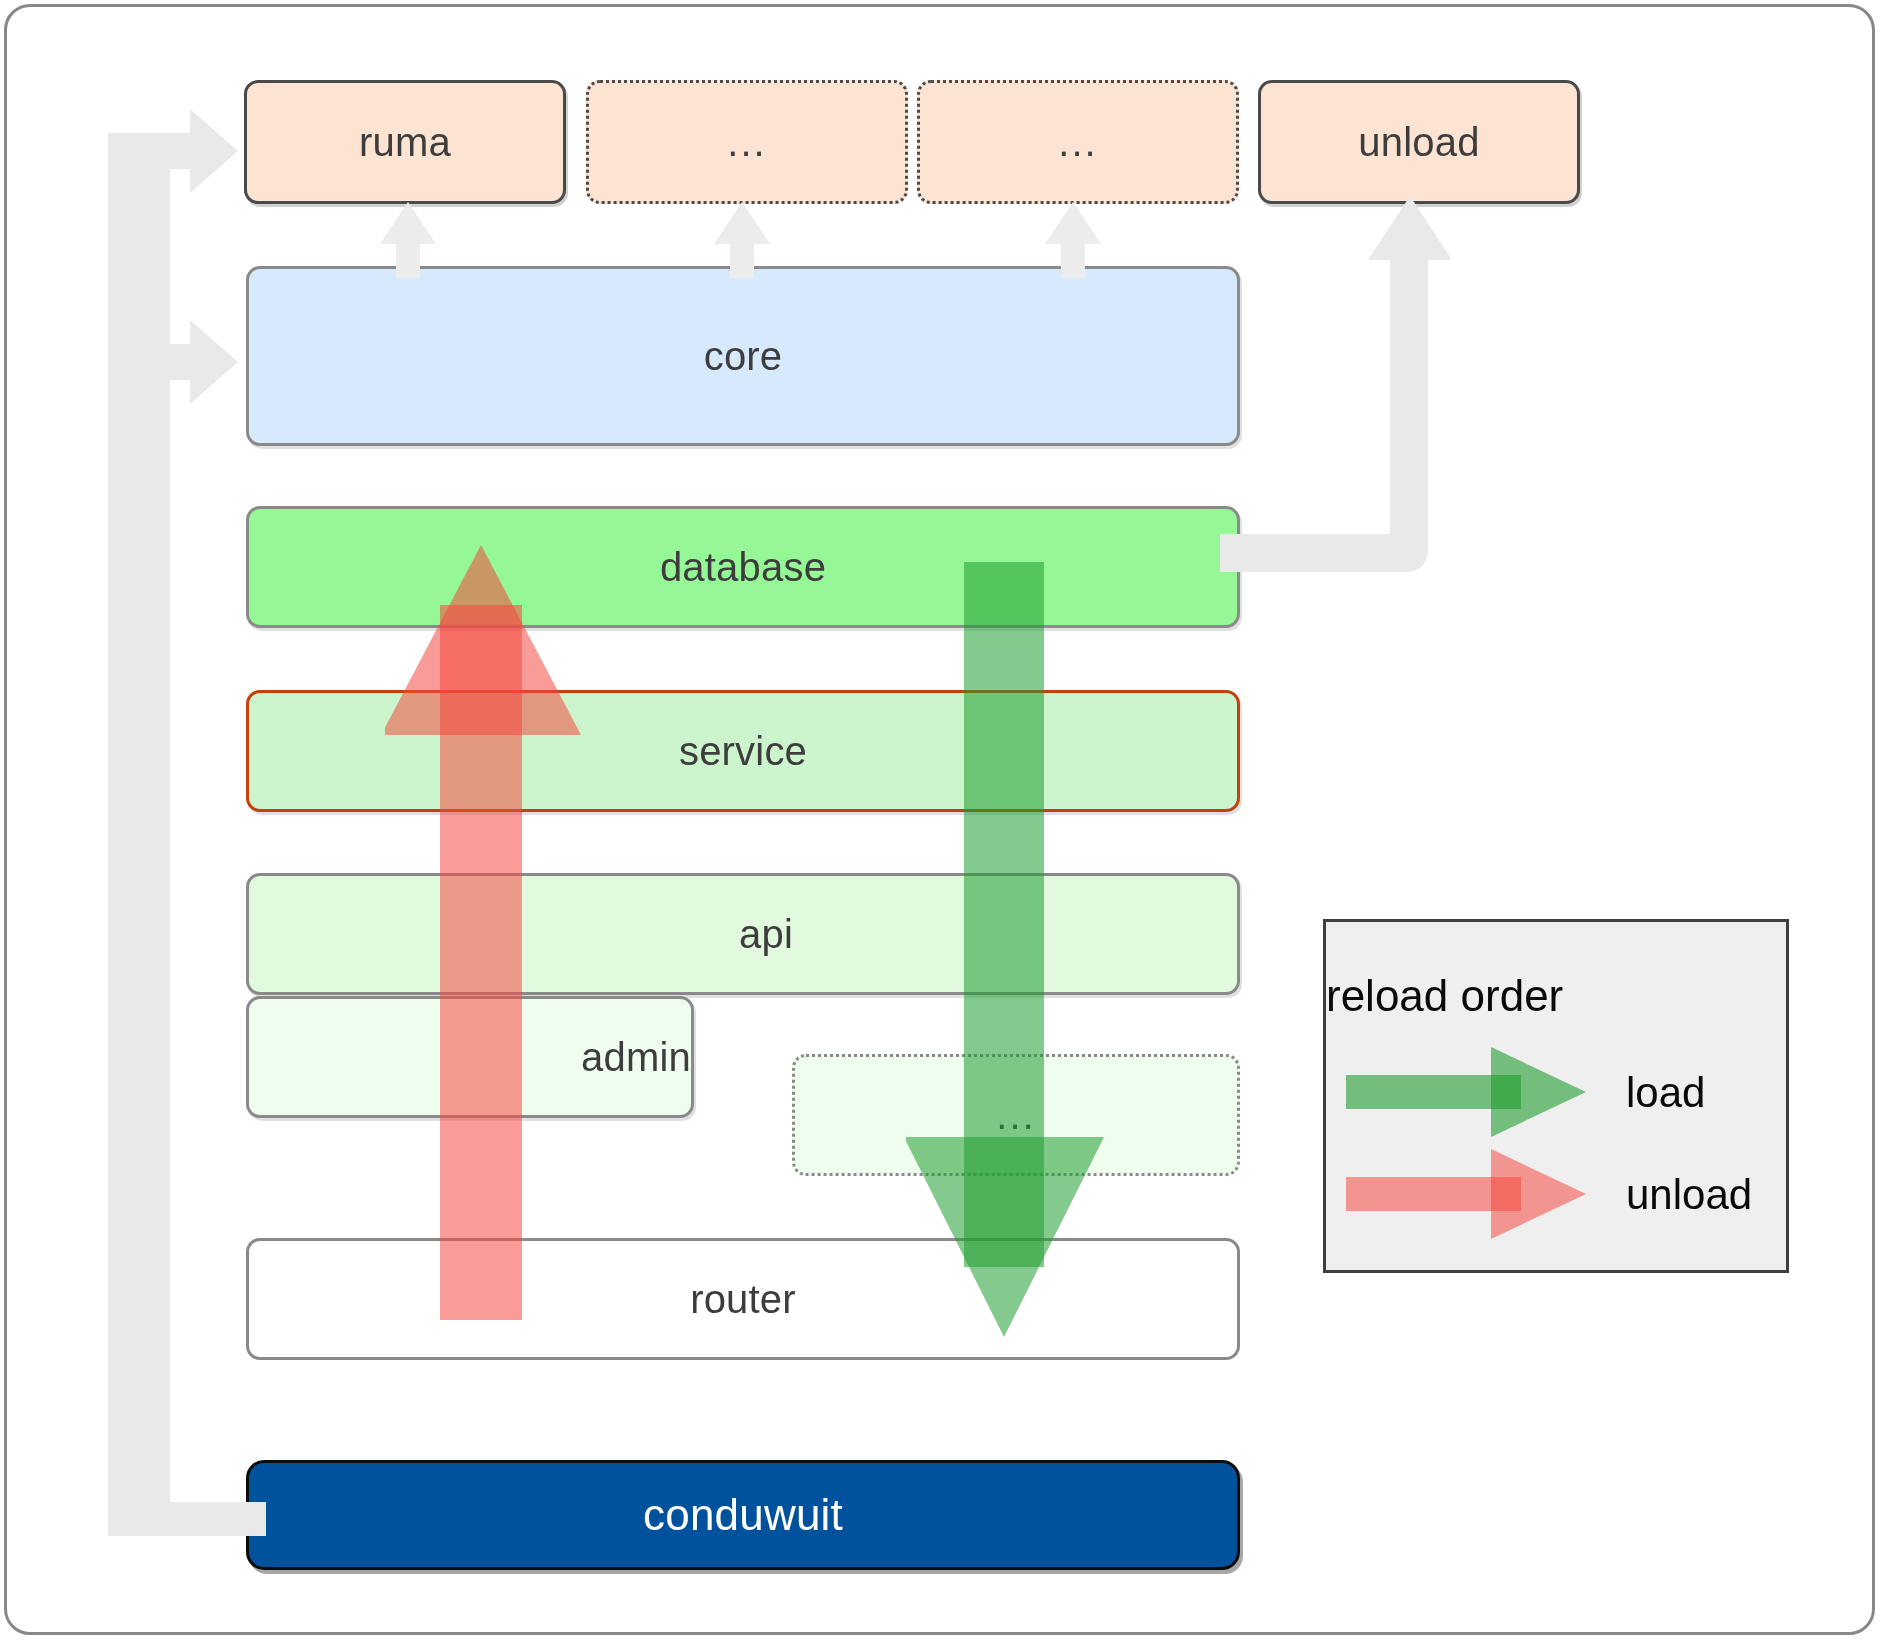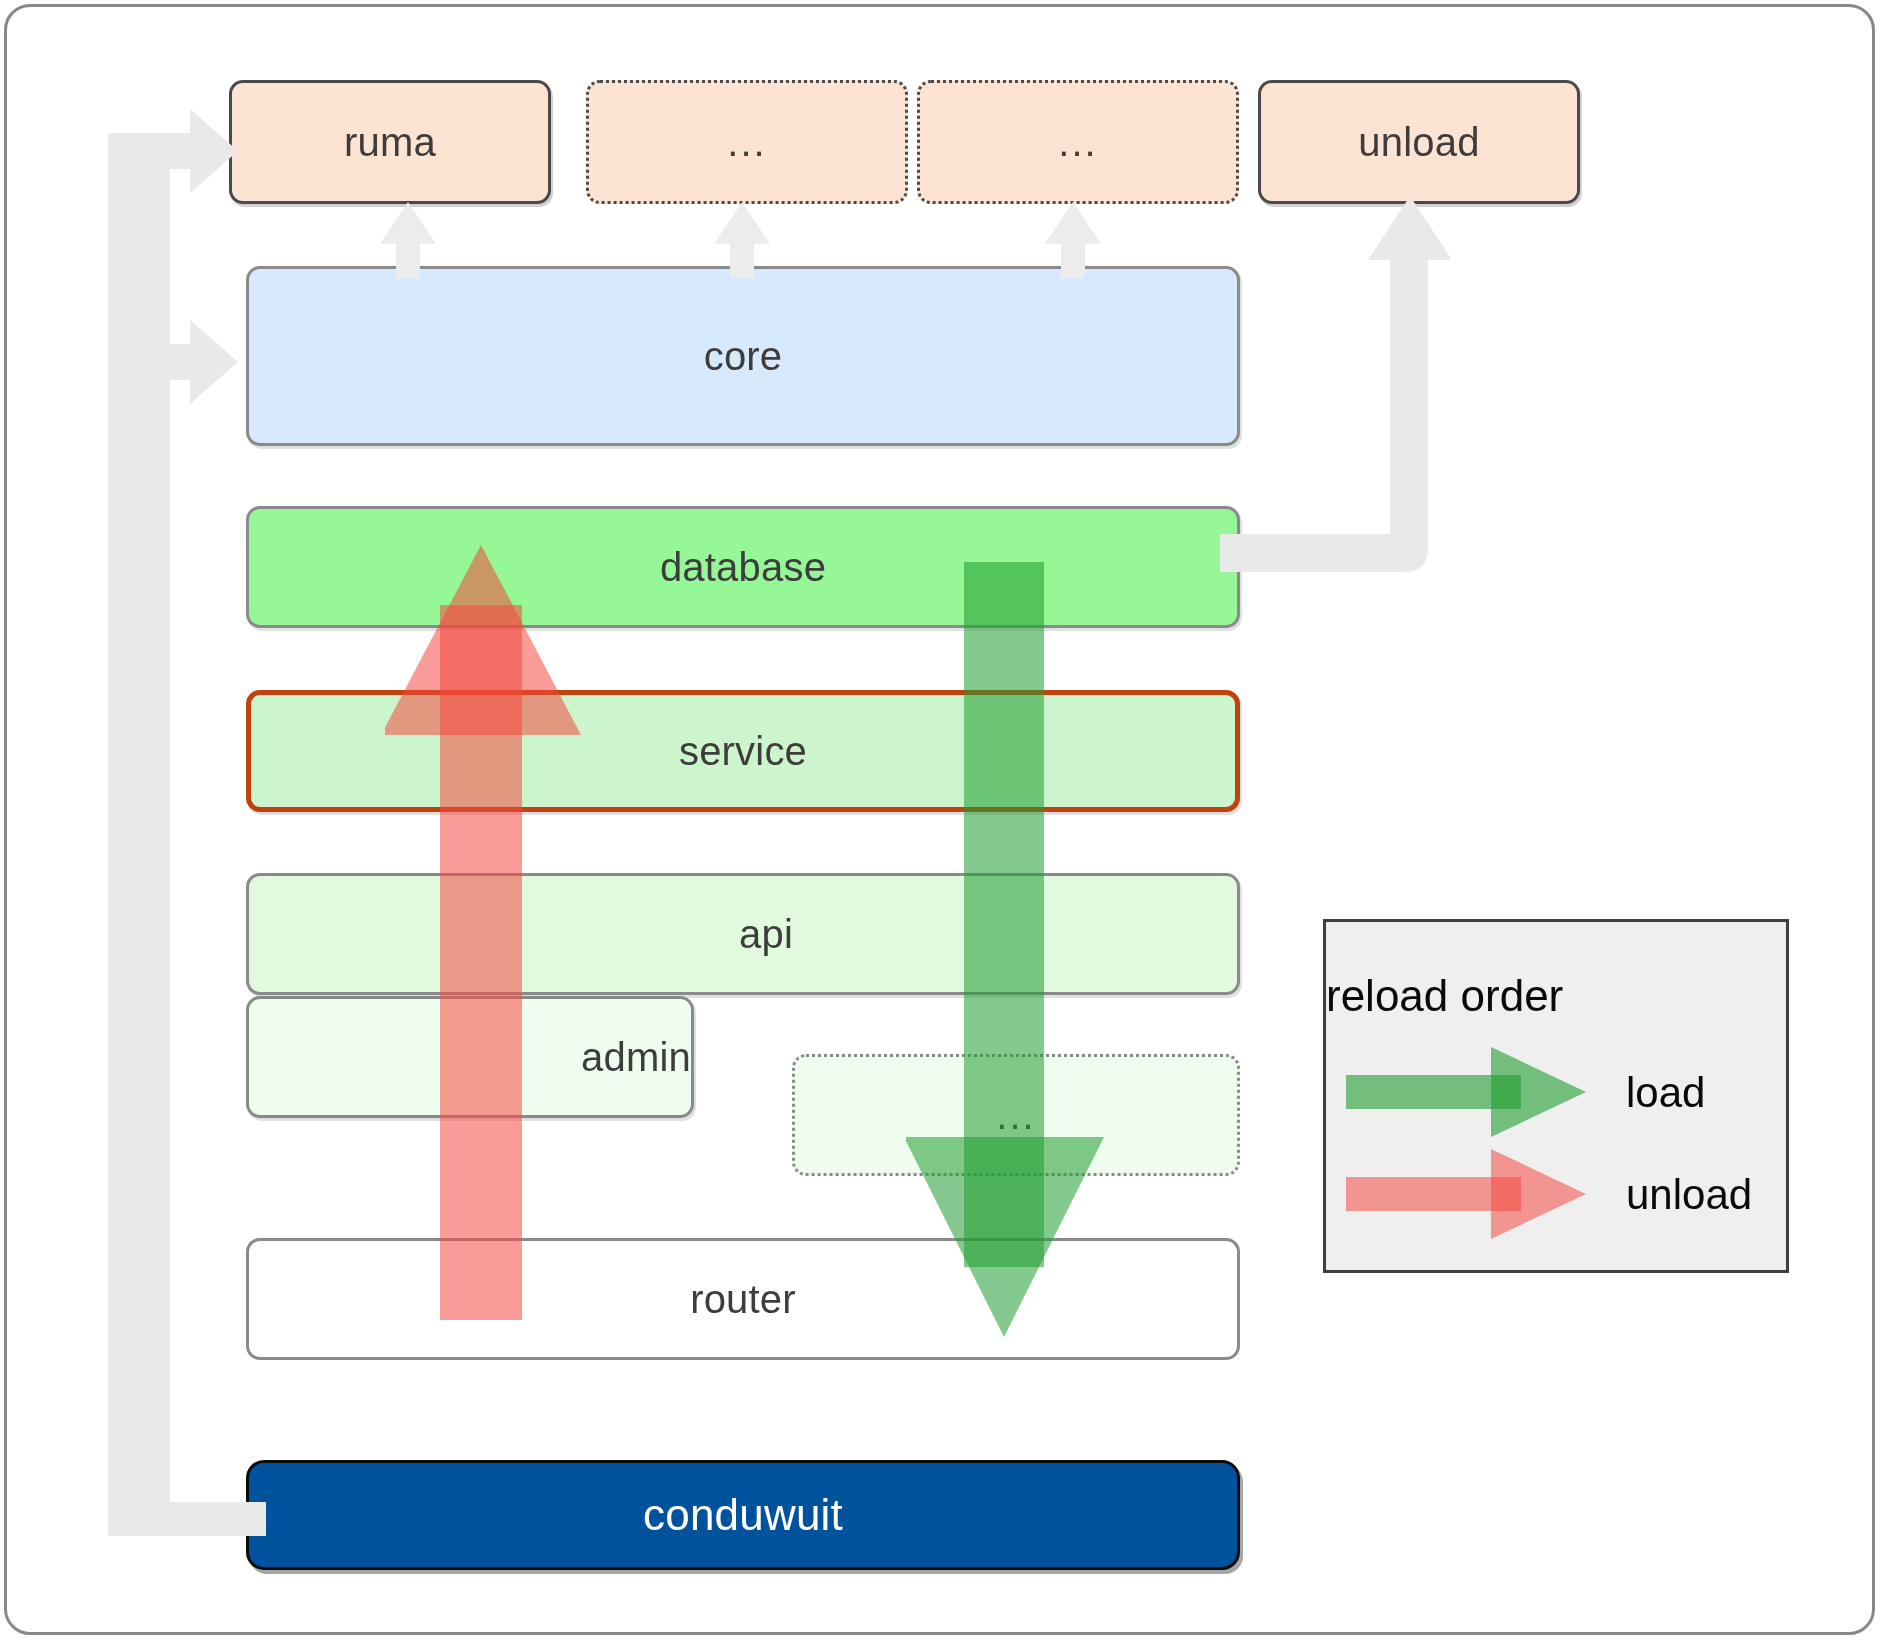--- a/index.html
+++ b/index.html
@@ -66,21 +66,21 @@
   }
 
   .db-box {
     background: #95f795;
     border: 3px solid #8a8a8a;
     border-radius: 14px;
     box-shadow: 2px 3px 0 rgba(0,0,0,0.12);
   }
   .service-box {
     background: #cdf5cd;
-    border: 5px solid #c2410c;
+    border: 3px solid #c2410c;
     border-radius: 14px;
     box-shadow: 2px 3px 0 rgba(0,0,0,0.12);
   }
   .api-box {
     background: #e1fade;
     border: 3px solid #8a8a8a;
     border-radius: 14px;
     box-shadow: 2px 3px 0 rgba(0,0,0,0.12);
     padding-left: 46px;
   }
@@ -175,21 +175,21 @@
 
   <svg class="grey-svg" style="left:1043px; top:200px;" width="60" height="80" viewBox="0 0 60 80">
     <path d="M 30 2 L 58 44 L 42 44 L 42 78 L 18 78 L 18 44 L 2 44 Z" fill="#ececec"></path>
   </svg>
 
   <svg class="grey-svg" style="left:1220px; top:196px;" width="230" height="400" viewBox="0 0 230 400">
 
     <path d="M 190 0 L 232 64 L 208 64 L 208 352 Q 208 376 184 376 L 0 376 L 0 338 L 170 338 L 170 64 L 148 64 Z" fill="#e9e9e9"></path>
   </svg>
 
-  <div class="box dep-box" style="left:229px; top:80px; width:322px; height:124px;">
+  <div class="box dep-box" style="left:244px; top:80px; width:322px; height:124px;">
     <span class="box-label">ruma</span>
   </div>
 
   <div class="box dep-box dotted" style="left:586px; top:80px; width:322px; height:124px;">
     <span class="box-label dots-label">...</span>
   </div>
 
   <div class="box dep-box dotted" style="left:917px; top:80px; width:322px; height:124px;">
     <span class="box-label dots-label">...</span>
   </div>

